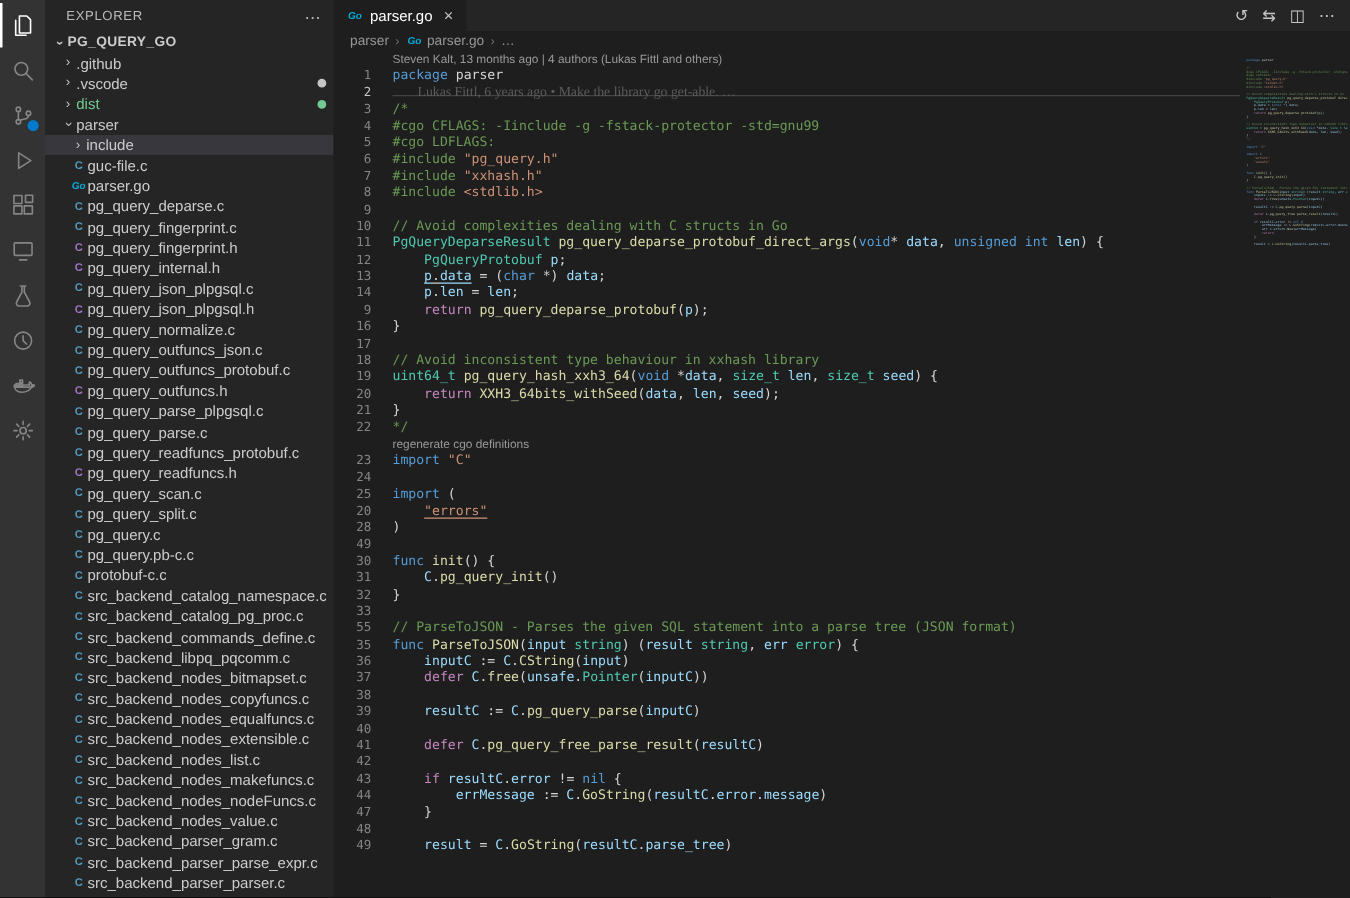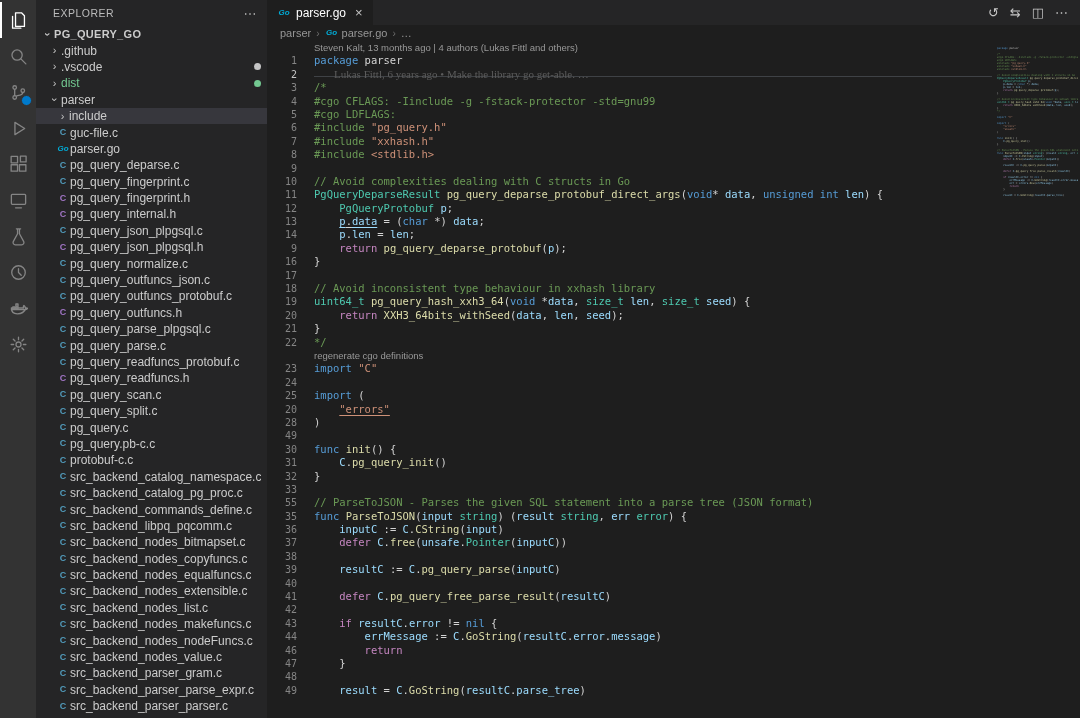--- a/index.html
+++ b/index.html
@@ -514,24 +514,20 @@
           </div>
           <div class="code-line">
             <span class="gutter">43</span>
             <span class="toks"><span class="d">    </span><span class="c">if</span><span class="d"> </span><span class="v">resultC</span><span class="d">.</span><span class="v">error</span><span class="d"> != </span><span class="k">nil</span><span class="d"> {</span></span>
           </div>
           <div class="code-line">
             <span class="gutter">44</span>
             <span class="toks"><span class="d">        </span><span class="v">errMessage</span><span class="d"> := </span><span class="v">C</span><span class="d">.</span><span class="f">GoString</span><span class="d">(</span><span class="v">resultC</span><span class="d">.</span><span class="v">error</span><span class="d">.</span><span class="v">message</span><span class="d">)</span></span>
           </div>
           <div class="code-line">
-            <span class="gutter">46</span>
-            <span class="toks"><span class="d">        </span><span class="c">return</span></span>
-          </div>
-          <div class="code-line">
             <span class="gutter">47</span>
             <span class="toks"><span class="d">    }</span></span>
           </div>
           <div class="code-line">
             <span class="gutter">48</span>
             <span class="toks"></span>
           </div>
           <div class="code-line">
             <span class="gutter">49</span>
             <span class="toks"><span class="d">    </span><span class="v">result</span><span class="d"> = </span><span class="v">C</span><span class="d">.</span><span class="f">GoString</span><span class="d">(</span><span class="v">resultC</span><span class="d">.</span><span class="v">parse_tree</span><span class="d">)</span></span>

